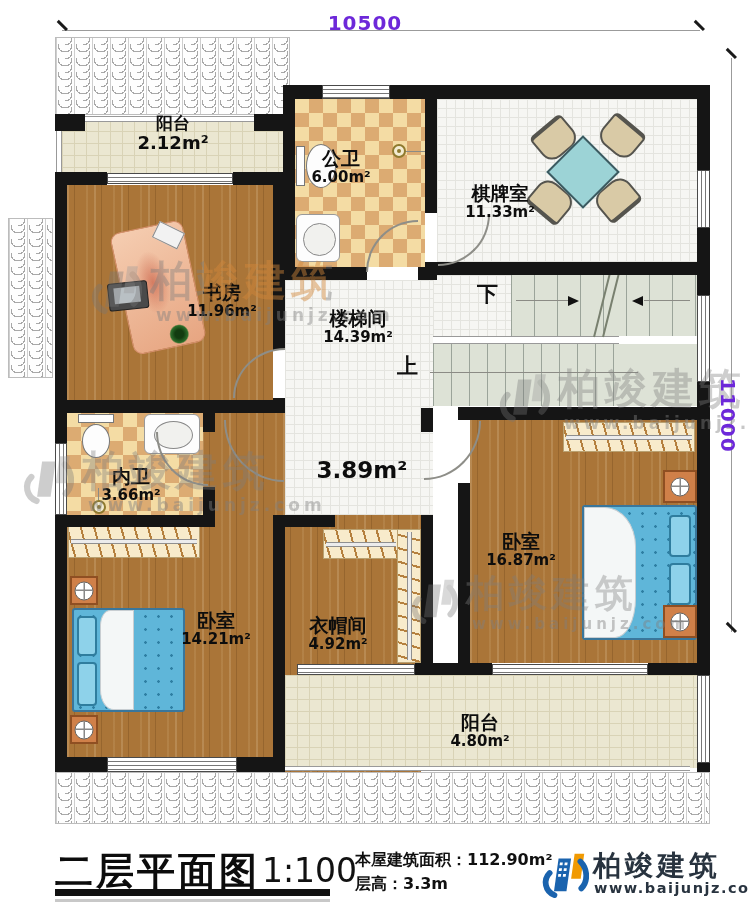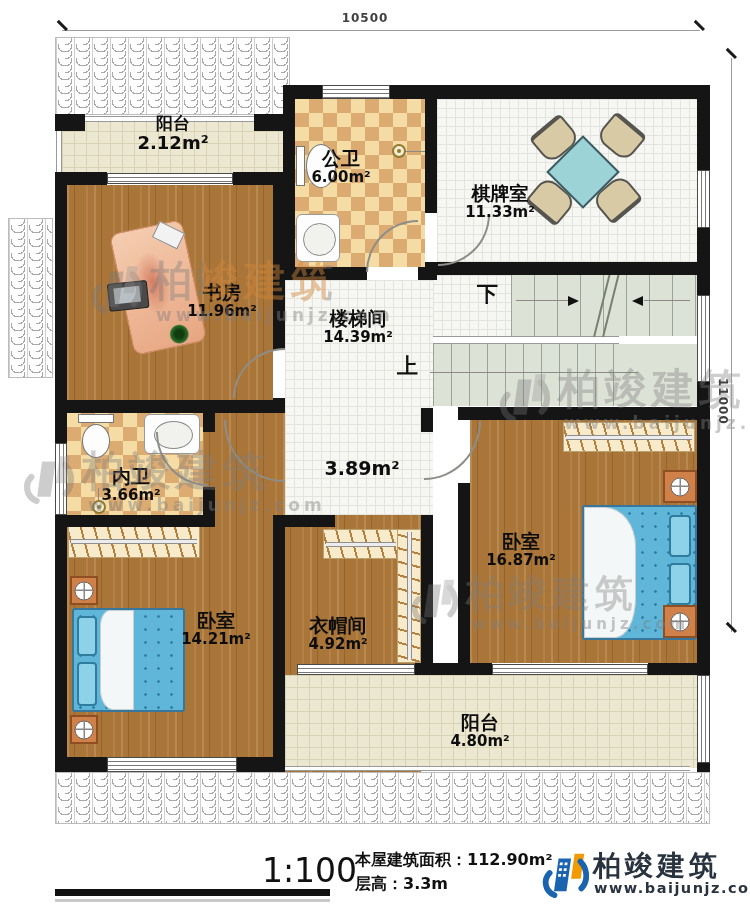--- a/index.html
+++ b/index.html
@@ -48,21 +48,21 @@
   .sinkbox{position:absolute;background:#fdfdfd;border:1px solid #999;border-radius:6px;box-sizing:border-box}
   .sinkbasin{position:absolute;background:#f1f1ee;border:1px solid #888;border-radius:50%}
   .knob{position:absolute;width:14px;height:14px;border-radius:50%;background:#f3ecd2;border:2px solid #8f7a2e;box-sizing:border-box}
   .knobdot{position:absolute;left:50%;top:50%;width:4px;height:4px;margin:-2px 0 0 -2px;background:#8f7a2e;border-radius:50%}
   .thin{position:absolute;background:#8b8b85}
   .tri-r{position:absolute;width:0;height:0;border-top:5px solid transparent;border-bottom:5px solid transparent;border-left:11px solid #111}
   .tri-l{position:absolute;width:0;height:0;border-top:5px solid transparent;border-bottom:5px solid transparent;border-right:11px solid #111}
   .breakline{position:absolute;width:2px;background:#78806f;transform:rotate(14deg)}
   .dimline{position:absolute;background:#9b9b9b}
   .tick{position:absolute;width:13px;height:2.5px;background:#1a1a1a;transform:rotate(45deg)}
-  .dimtext{position:absolute;font-weight:700;font-size:12px;color:#404040;letter-spacing:1px}
+  .dimtext{position:absolute;font-weight:700;font-size:20px;color:#6d28d9;letter-spacing:1px}
   .dimtext-v{writing-mode:vertical-rl}
   .chair{position:absolute;background:#d9caa6;border:2px solid #55544e;border-top-width:4px;border-radius:5px 5px 13px 13px;box-sizing:border-box}
   .gtable{position:absolute;background:#9cd3d6;border:2px solid #3c5a60;box-sizing:border-box}
   .wm{position:absolute;display:flex;align-items:flex-start;gap:8px;pointer-events:none}
   .wm-text{display:flex;flex-direction:column;padding-top:2px}
   .wm-brand{font-size:42px;font-weight:800;letter-spacing:5px;color:rgba(125,125,125,.38);white-space:nowrap;line-height:1}
   .wm-url{font-size:17px;font-weight:700;letter-spacing:4px;color:rgba(128,128,128,.44);white-space:nowrap;margin-top:3px;padding-left:6px}
   .wm-tint .wm-brand{background:linear-gradient(90deg,rgba(125,125,125,.40) 0 22%,rgba(210,135,58,.46) 22% 72%,rgba(125,125,125,.40) 72%);-webkit-background-clip:text;background-clip:text;color:transparent}
   .wm-glyph{opacity:.36;flex:none}
   .f-title{position:absolute;font-size:38px;font-weight:700;color:#0c0c0c;letter-spacing:3px}
@@ -247,21 +247,21 @@
   </div>
   <div class="rlabel" style="left:222px;top:282px">
     <div class="rname">书房</div>
     <div class="rarea">11.96m²</div>
   </div>
   <div class="rlabel" style="left:358px;top:308px">
     <div class="rname">楼梯间</div>
     <div class="rarea">14.39m²</div>
   </div>
   <div class="rlabel" style="left:362px;top:458px">
-    <div class="rarea" style="font-size:19px">3.89m²</div>
+    <div class="rarea" style="font-size:23px">3.89m²</div>
   </div>
   <div class="rlabel" style="left:131px;top:466px">
     <div class="rname">内卫</div>
     <div class="rarea">3.66m²</div>
   </div>
   <div class="rlabel" style="left:521px;top:531px">
     <div class="rname">卧室</div>
     <div class="rarea">16.87m²</div>
   </div>
   <div class="rlabel" style="left:338px;top:615px">
@@ -330,20 +330,21 @@
 
   <div class="dimline" style="left:62px;top:30px;width:638px;height:1px"></div>
   <div class="tick" style="left:56px;top:24px"></div>
   <div class="tick" style="left:693px;top:24px"></div>
   <div class="dimtext" style="left:300px;top:11px;width:130px;text-align:center">10500</div>
   <div class="dimline" style="left:731px;top:58px;width:1px;height:574px"></div>
   <div class="tick" style="left:725px;top:52px"></div>
   <div class="tick" style="left:725px;top:626px"></div>
   <div class="dimtext dimtext-v" style="left:716px;top:378px">11000</div>
 
+  <div class="f-title" style="left:55px;top:846px">二层平面图</div>
   <div class="f-bar1" style="left:55px;top:889px;width:275px;height:7px"></div>
   <div class="f-bar2" style="left:55px;top:899px;width:275px;height:3px"></div>
   <div class="f-scale" style="left:262px;top:851px">1:100</div>
   <div class="f-info" style="left:355px;top:848px">
     <div>本屋建筑面积：112.90m²</div>
     <div>层高：3.3m</div>
   </div>
   <svg class="abs" style="left:541px;top:846px" width="48" height="54" viewBox="0 0 50 54">
     <path d="M14 50 C4 46 2 34 9 27" fill="none" stroke="#1a63ae" stroke-width="6" stroke-linecap="round"></path>
     <g transform="skewX(-8) translate(5 0)">

